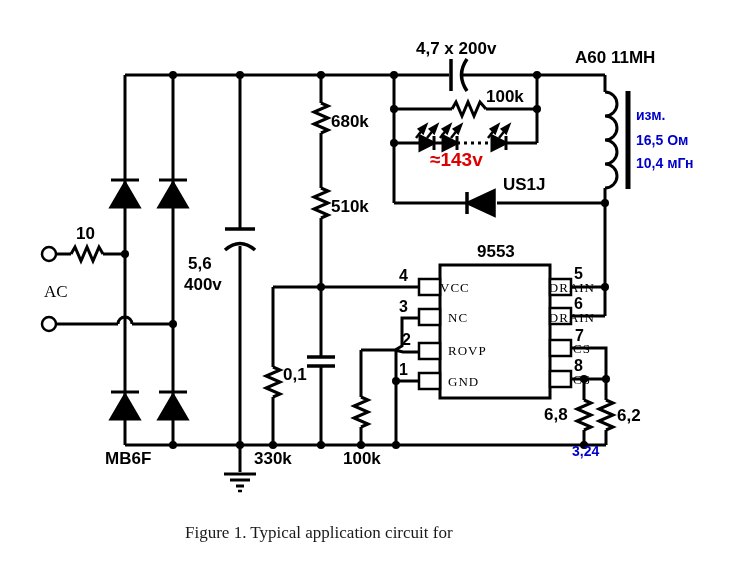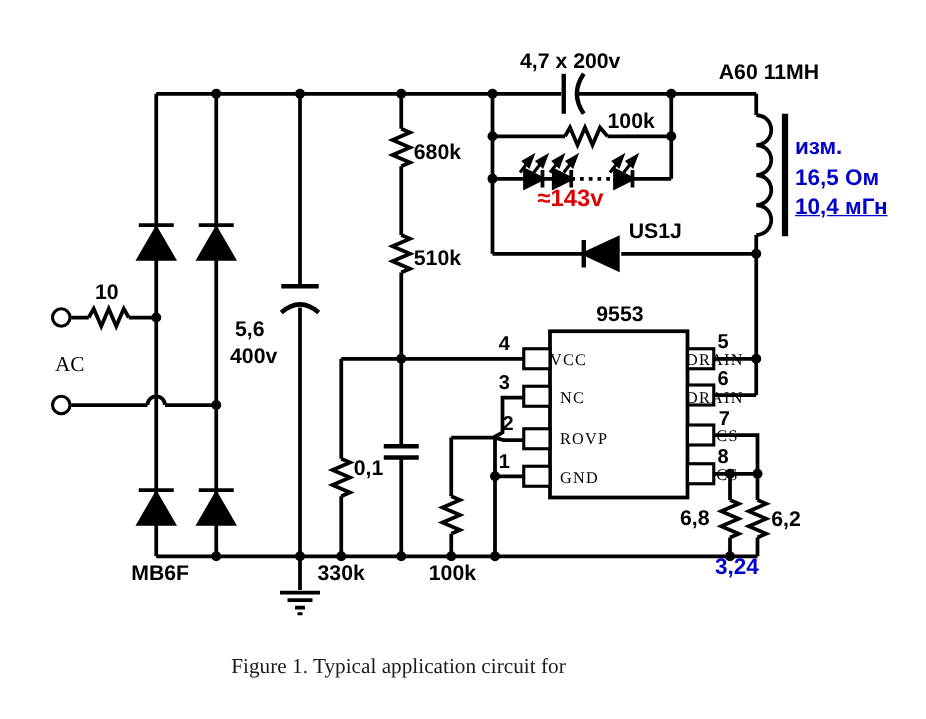--- a/index.html
+++ b/index.html
@@ -1,20 +1,20 @@
 <!DOCTYPE html>
 <html><head>
 <meta charset="utf-8">
 <style>
   html,body{margin:0;padding:0;background:#ffffff;}
   #stage{position:relative;width:741px;height:575px;background:#ffffff;overflow:hidden;
          font-family:"Liberation Sans",sans-serif;padding-left:48px;}
   svg{position:absolute;left:0;top:0;}
   .lbl{position:absolute;font-weight:bold;font-size:17px;color:#000;white-space:nowrap;line-height:1;}
-  .lbl-blue{color:#0000cc;font-size:18px;}
+  .lbl-blue{color:#0000cc;font-size:14px;}
   .lbl-red{color:#dd0000;font-size:19px;}
   .serif{font-family:"Liberation Serif",serif;font-weight:normal;}
   .pin-num{position:absolute;font-weight:bold;font-size:16px;color:#000;line-height:1;}
   .pin-name{position:absolute;font-family:"Liberation Serif",serif;font-size:13px;
             letter-spacing:1px;color:#000;line-height:1;}
   .caption{position:absolute;left:185px;top:523px;font-family:"Liberation Serif",serif;
            font-size:17px;color:#1a1a1a;white-space:nowrap;}
   .watermark{position:absolute;left:381px;top:509px;font-size:48px;font-weight:bold;
              letter-spacing:-1px;color:#e8821e;-webkit-text-stroke:2px #80371c;
              text-shadow:1px 1px 0 #80371c,-1px -1px 0 #80371c,1px -1px 0 #80371c,-1px 1px 0 #80371c;
@@ -169,21 +169,21 @@
         <circle cx="396" cy="445" r="4"></circle>
       <circle cx="584" cy="445" r="4"></circle>
     </g>
   </svg>
 
   <div class="lbl" style="left:416px;top:40px;">4,7 x 200v</div>
   <div class="lbl" style="left:575px;top:49px;">А60 11МН</div>
   <div class="lbl" style="left:486px;top:88px;">100k</div>
   <div class="lbl lbl-blue" style="left:636px;top:108px;">изм.</div>
   <div class="lbl lbl-blue" style="left:636px;top:133px;">16,5 Ом</div>
-  <div class="lbl lbl-blue" style="left:636px;top:156px;text-decoration:underline;">10,4 мГн</div>
+  <div class="lbl lbl-blue" style="left:636px;top:156px;">10,4 мГн</div>
   <div class="lbl lbl-red" style="left:430px;top:150px;">≈143v</div>
   <div class="lbl" style="left:503px;top:176px;">US1J</div>
   <div class="lbl" style="left:331px;top:113px;">680k</div>
   <div class="lbl" style="left:331px;top:198px;">510k</div>
   <div class="lbl" style="left:477px;top:243px;">9553</div>
   <div class="lbl" style="left:76px;top:225px;">10</div>
   <div class="lbl serif" style="left:44px;top:283px;">AC</div>
   <div class="lbl" style="left:188px;top:255px;">5,6</div>
   <div class="lbl" style="left:184px;top:276px;">400v</div>
   <div class="lbl" style="left:283px;top:366px;">0,1</div>

